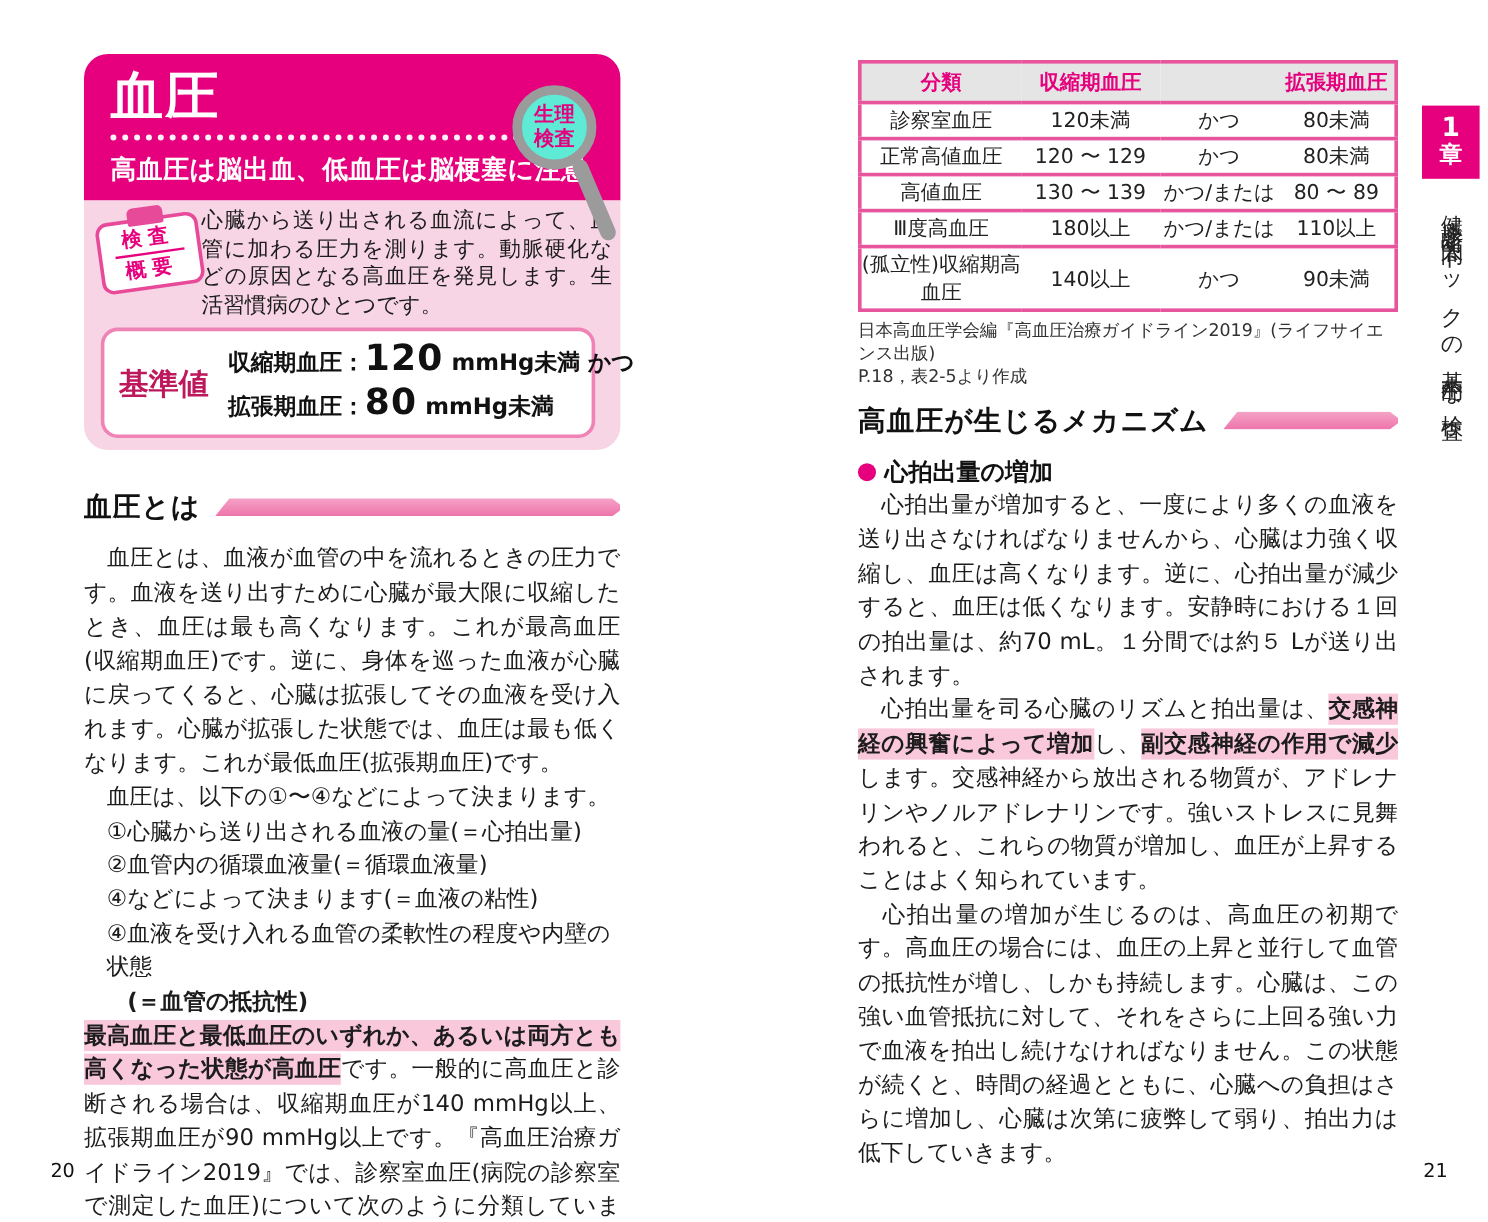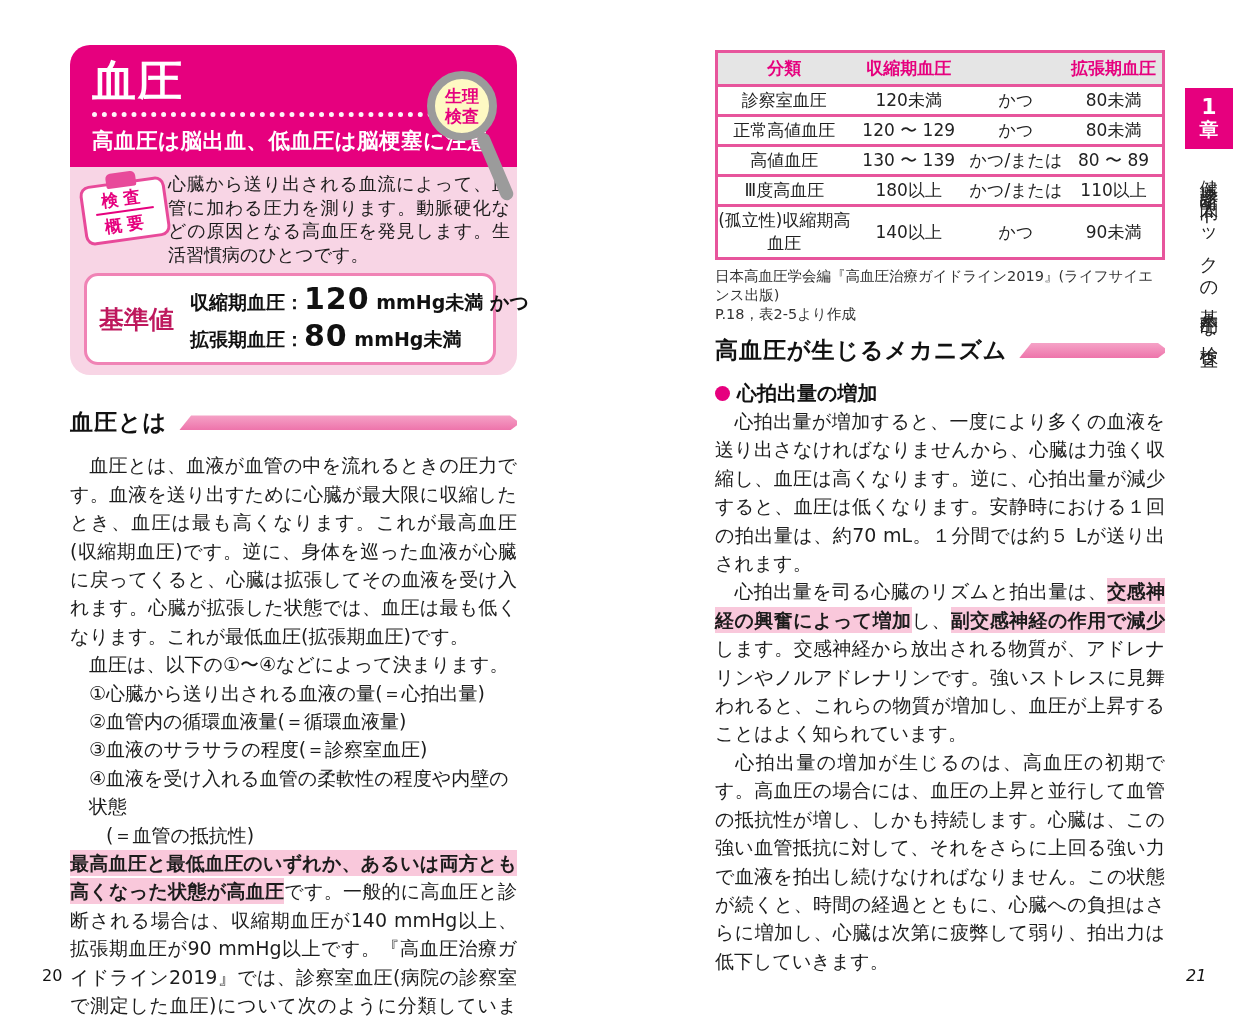--- a/index.html
+++ b/index.html
@@ -50,42 +50,42 @@
     border:3px solid #f083b5; border-radius:14px;
     display:flex; align-items:center; gap:16px; padding:6px 8px 6px 12px;
   }
   .ref-label { color:#be185d; font-size:25px; font-weight:bold; white-space:nowrap; }
   .ref-line { font-size:19px; font-weight:bold; color:#111; line-height:33px; white-space:nowrap; }
   .ref-line .big { font-size:30px; letter-spacing:1px; }
 
   .magnifier { position:absolute; right:-2px; top:26px; width:96px; height:140px; z-index:5; }
   .mag-circle {
     position:absolute; left:4px; top:0; width:70px; height:70px;
-    background:#fef9c3; border:8px solid #9b9b9b; border-radius:50%;
+    background:#5eead4; border:8px solid #9b9b9b; border-radius:50%;
     display:flex; flex-direction:column; align-items:center; justify-content:center;
     color:#e6007e; font-weight:bold; font-size:17px; line-height:20px;
   }
   .mag-handle {
     position:absolute; left:54px; top:62px; width:13px; height:72px;
     background:#9b9b9b; border-radius:7px;
     transform:rotate(-23deg); transform-origin:50% 6px;
   }
 
   .section-heading { display:flex; align-items:center; gap:12px; margin-top:32px; }
   .section-heading .sh-text { font-size:23px; font-weight:bold; color:#111; white-space:nowrap; letter-spacing:1px; }
   .section-heading .sh-bar {
     flex:1; height:15px;
     background:linear-gradient(180deg,#f5a3c7,#ee74ab);
     clip-path:polygon(12px 0%, calc(100% - 7px) 0%, 100% 35%, 100% 65%, calc(100% - 7px) 100%, 0% 100%);
   }
 
   .body-text { margin-top:13px; font-size:19px; line-height:28.4px; color:#1c1c1c; }
   .body-text p { text-align:justify; }
   .list-line { padding-left:19px; }
-  .list-cont { padding-left:36px; }
+  .list-cont { padding-left:36px;font-weight:bold; }
   .hl { font-weight:bold; background:#f9c8db; padding:2px 0; }
 
   
   .right-page { position:absolute; left:715px; top:50px; width:450px; }
 
   table.bp { width:100%; border-collapse:collapse; background:#fff; border:3px solid #e7559c; }
   table.bp th {
     background:#e5e5e5; color:#e6007e; font-size:17px; font-weight:bold;
     padding:4px 0; border-bottom:3px solid #e7559c; text-align:center;
   }
@@ -162,21 +162,21 @@
   <div class="section-heading">
     <span class="sh-text">血圧とは</span>
     <span class="sh-bar"></span>
   </div>
 
   <div class="body-text">
     <p>　血圧とは、血液が血管の中を流れるときの圧力です。血液を送り出すために心臓が最大限に収縮したとき、血圧は最も高くなります。これが最高血圧(収縮期血圧)です。逆に、身体を巡った血液が心臓に戻ってくると、心臓は拡張してその血液を受け入れます。心臓が拡張した状態では、血圧は最も低くなります。これが最低血圧(拡張期血圧)です。</p>
     <p>　血圧は、以下の①〜④などによって決まります。</p>
     <div class="list-line">①心臓から送り出される血液の量(＝心拍出量)</div>
     <div class="list-line">②血管内の循環血液量(＝循環血液量)</div>
-    <div class="list-line">③血液のサラサラの程度(＝診察室血圧)</div>
+    <div class="list-line">④などによって決まります(＝血液の粘性)</div>
     <div class="list-line">④血液を受け入れる血管の柔軟性の程度や内壁の状態</div>
     <div class="list-line list-cont">(＝血管の抵抗性)</div>
     <p><span class="hl">最高血圧と最低血圧のいずれか、あるいは両方とも高くなった状態が高血圧</span><span>です。一般的に高血圧と診断される場合は、収縮期血圧が140 mmHg以上、拡張期血圧が90 mmHg以上です。『高血圧治療ガイドライン2019』では、診察室血圧(病院の診察室で測定した血圧)について次のように分類しています(単位はすべてmmHg)。</span></p>
   </div>
 </div>
 
 <div class="right-page">
 
   <table class="bp">
     <tbody>
@@ -244,13 +244,13 @@
 
 <div class="chapter-tab">
   <div class="chapter-box">
     <div class="num">1</div>
     <div class="suffix">章</div>
   </div>
   <div class="chapter-title">健康診断・人間ドックの基本的な検査</div>
 </div>
 
 <div class="page-num" style="left:42px; top:966px;">20</div>
-<div class="page-num" style="left:1186px; top:966px;font-style:italic;">21</div>
+<div class="page-num" style="left:1186px; top:966px;">21</div>
 
 </body></html>

